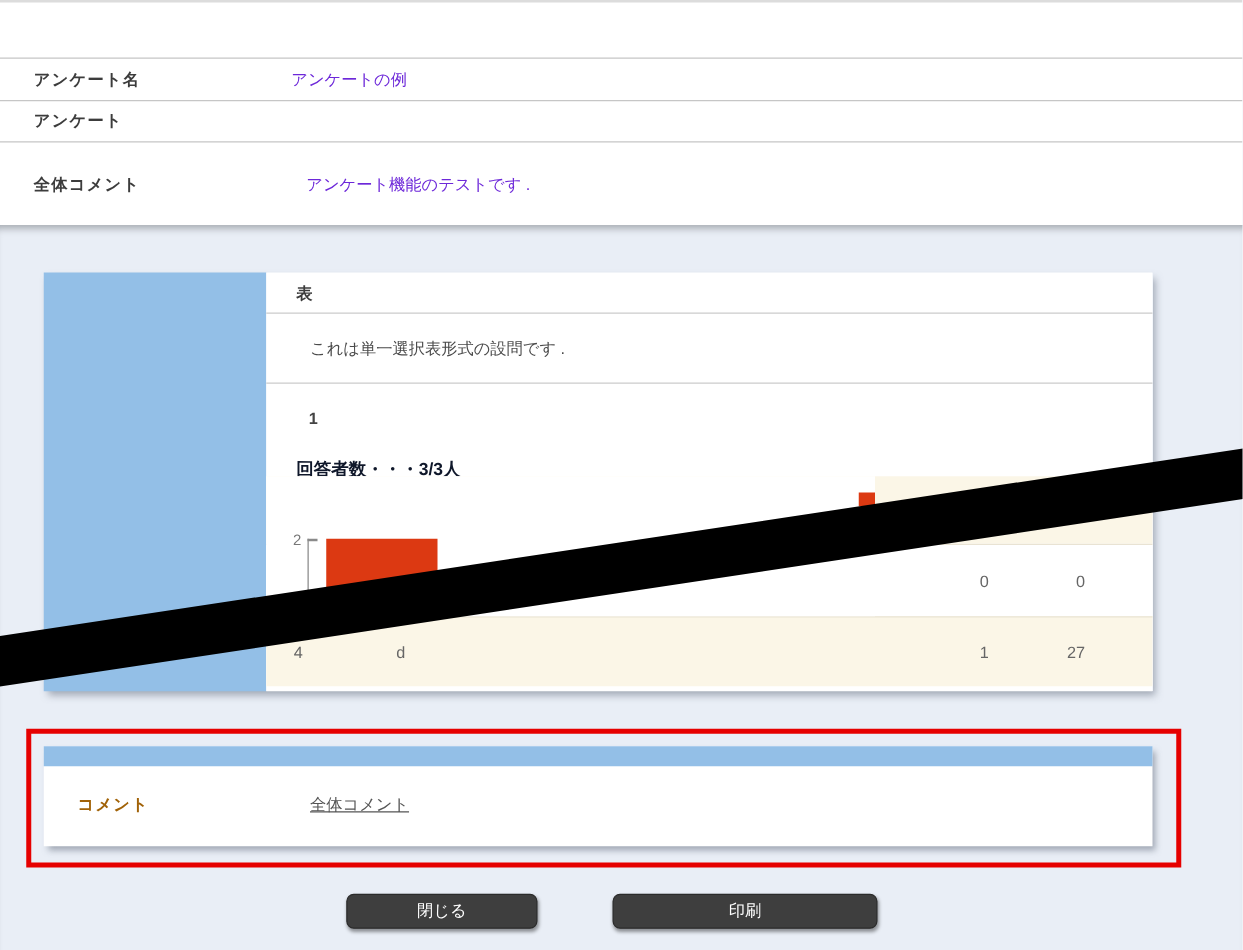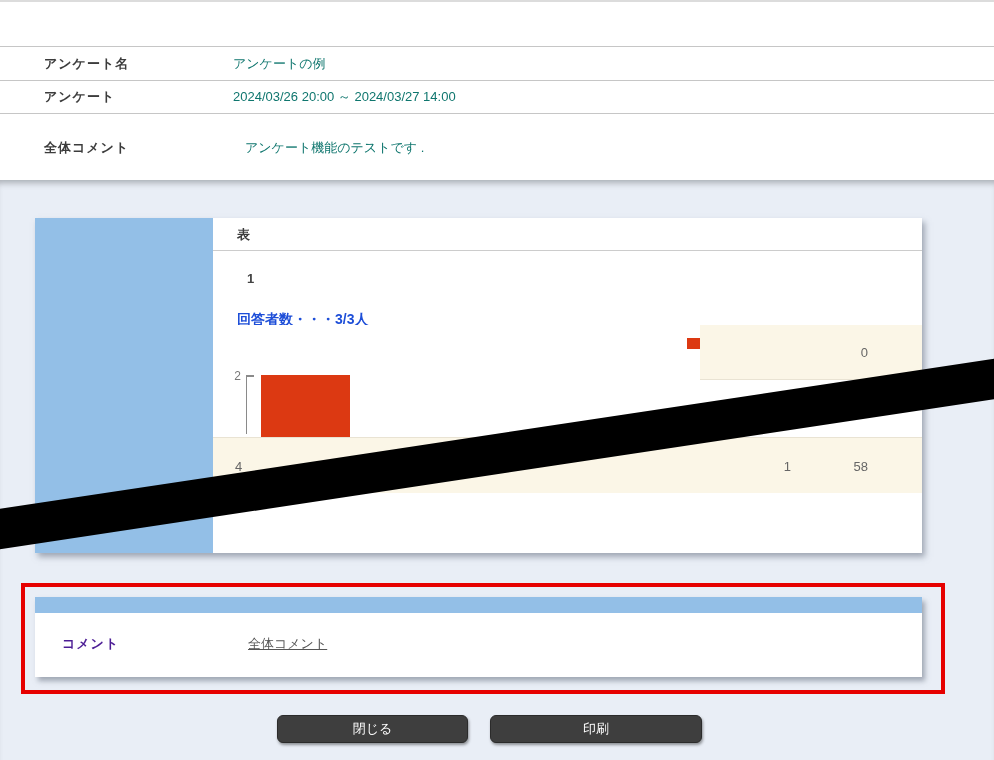--- a/index.html
+++ b/index.html
@@ -9,36 +9,36 @@
 
   
   .top-panel { position:absolute; left:0; top:0; width:994px; height:180px; background:#ffffff; border-top:2px solid #dcdcdc; }
   .page-title { position:absolute; left:35px; top:9px; font-size:17px; font-weight:bold; color:#3a3a3a; letter-spacing:1px; }
   .divider { position:absolute; left:0; width:994px; height:1px; background:#c6c6c6; }
   .d1 { top:44px; } .d2 { top:78px; } .d3 { top:111px; }
   .meta-row { position:absolute; left:0; width:994px; }
   .r1 { top:45px; height:33px; }
   .r2 { top:79px; height:32px; }
   .r3 { top:112px; height:67px; }
-  .meta-label { position:absolute; left:44px; top:50%; transform:translateY(-50%); font-size:13px; font-weight:bold; color:#3c3c3c; letter-spacing:1px;text-align:center; }
-  .meta-value { position:absolute; left:233px; top:50%; transform:translateY(-50%); font-size:13px; color:#0f766e; }
+  .meta-label { position:absolute; left:27px; top:50%; transform:translateY(-50%); font-size:13px; font-weight:bold; color:#3c3c3c; letter-spacing:1px;text-align:center; }
+  .meta-value { position:absolute; left:233px; top:50%; transform:translateY(-50%); font-size:13px; color:#6d28d9; }
   .r3 .meta-value { left:245px; }
 
   
   .content-area { position:absolute; left:0; top:180px; width:994px; height:580px; background:#e9eef6; box-shadow:inset 0 7px 6px -4px rgba(90,95,100,0.45); }
 
   
   .survey-card { position:absolute; left:35px; top:38px; width:887px; height:335px; display:flex; box-shadow:3px 4px 6px rgba(100,110,125,0.55); }
   .side-panel { width:178px; background:#93bfe7; }
   .card-body { position:relative; flex:1; background:#ffffff; }
   .q-header { height:33px; line-height:33px; padding-left:24px; font-size:13px; font-weight:bold; color:#3c3c3c; border-bottom:1px solid #cccccc; }
   .q-desc { height:56px; line-height:56px; padding-left:35px; font-size:13px; color:#4a4a4a; border-bottom:1px solid #cccccc; }
   .q-info { position:relative; height:74px; }
   .q-num { position:absolute; left:34px; top:20px; font-size:13px; font-weight:bold; color:#444; }
-  .q-resp { position:absolute; left:24px; top:60px; font-size:14px; font-weight:bold; color:#1d4ed8; }
+  .q-resp { position:absolute; left:24px; top:60px; font-size:14px; font-weight:bold; color:#0f172a; }
 
   .result { position:relative; }
   .result-row { position:relative; width:100%; }
   .row1 { height:54px; background:#fbf6e7; }
   .row2 { height:58px; background:#ffffff; border-top:1px solid #e9e3d3; }
   .row3 { height:56px; background:#fbf6e7; border-top:1px solid #e9e3d3; }
   .cell { position:absolute; top:50%; transform:translateY(-50%); font-size:13px; color:#666; }
   .c1 { left:22px; } .c2 { left:104px; } .c3 { right:131px; } .c4 { right:54px; }
 
   
@@ -47,77 +47,77 @@
   .yaxis-line { position:absolute; left:33px; top:50px; width:1px; height:59px; background:#8a8a8a; }
   .yaxis-tick { position:absolute; left:33px; top:50px; width:8px; height:2px; background:#8a8a8a; }
   .chart-bar { position:absolute; left:48px; top:50px; width:89px; height:62px; background:#dc3912; }
   .legend-swatch { position:absolute; left:474px; top:13px; width:13px; height:11px; background:#dc3912; }
 
   
   .comment-box { position:absolute; left:21px; top:403px; width:924px; height:111px; border:4px solid #e60000; background:#e9eef6; }
   .comment-card { position:absolute; left:10px; top:10px; width:887px; height:80px; background:#ffffff; box-shadow:3px 4px 5px rgba(100,110,125,0.55); }
   .comment-head { height:16px; background:#93bfe7; }
   .comment-body { position:relative; height:64px; }
-  .comment-label { position:absolute; left:27px; top:22px; font-size:13px; font-weight:bold; color:#4c1d95; letter-spacing:1px; }
+  .comment-label { position:absolute; left:27px; top:22px; font-size:13px; font-weight:bold; color:#a16207; letter-spacing:1px; }
   .comment-value { position:absolute; left:213px; top:22px; font-size:13px; color:#555;text-decoration:underline; }
 
   
   .btn { position:absolute; top:535px; height:28px; background:#3e3e3e; border:1px solid #2b2b2b; border-radius:6px; color:#ffffff; font-size:13px; font-family:inherit; cursor:pointer; box-shadow:1px 2px 3px rgba(0,0,0,0.4); }
-  .btn-close { left:277px; width:191px; }
+  .btn-close { left:277px; width:153px; }
   .btn-print { left:490px; width:212px; }
 
   
   .redaction-stripe { position:absolute; left:-103px; top:434px; width:1200px; height:40px; background:#000; transform:rotate(-8.58deg); z-index:60; }
 </style>
 </head>
 <body>
 
 <div class="stage">
 
   <header class="top-panel">
     <div class="divider d1"></div>
     <div class="meta-row r1">
       <span class="meta-label">アンケート名</span>
       <span class="meta-value">アンケートの例</span>
     </div>
     <div class="divider d2"></div>
     <div class="meta-row r2">
       <span class="meta-label">アンケート</span>
-      <span class="meta-value">2024/03/26 20:00 ～ 2024/03/27 14:00</span>
     </div>
     <div class="divider d3"></div>
     <div class="meta-row r3">
       <span class="meta-label">全体コメント</span>
       <span class="meta-value">アンケート機能のテストです .</span>
     </div>
   </header>
 
   <div class="content-area">
 
     <section class="survey-card">
       <div class="side-panel"></div>
       <div class="card-body">
         <div class="q-header">表</div>
+        <div class="q-desc">これは単一選択表形式の設問です .</div>
         <div class="q-info">
           <span class="q-num">1</span>
           <span class="q-resp">回答者数・・・3/3人</span>
         </div>
         <div class="result">
           <div class="result-row row1">
             <span class="cell c4">0</span>
           </div>
           <div class="result-row row2">
             <span class="cell c3">0</span>
             <span class="cell c4">0</span>
           </div>
           <div class="result-row row3">
             <span class="cell c1">4</span>
             <span class="cell c2">d</span>
             <span class="cell c3">1</span>
-            <span class="cell c4">58</span>
+            <span class="cell c4">27</span>
           </div>
           <div class="chart">
             <span class="ytick">2</span>
             <div class="yaxis-tick"></div>
             <div class="yaxis-line"></div>
             <div class="chart-bar"></div>
             <div class="legend-swatch"></div>
           </div>
         </div>
       </div>

